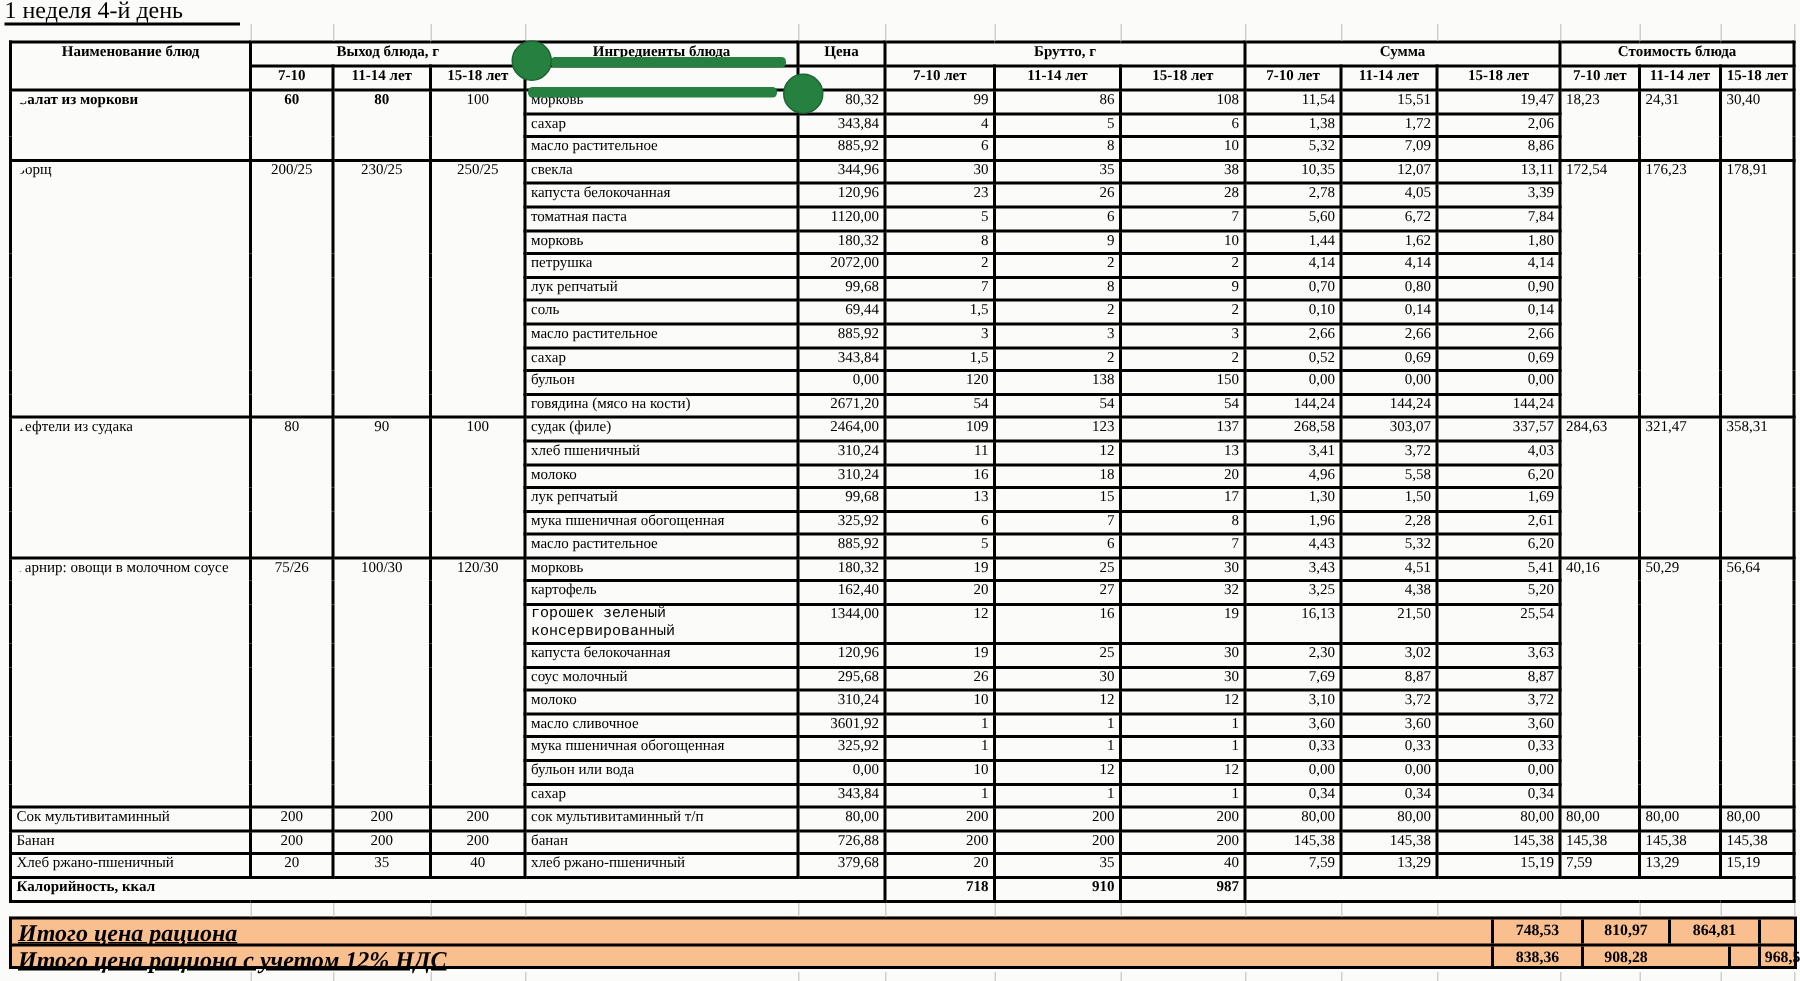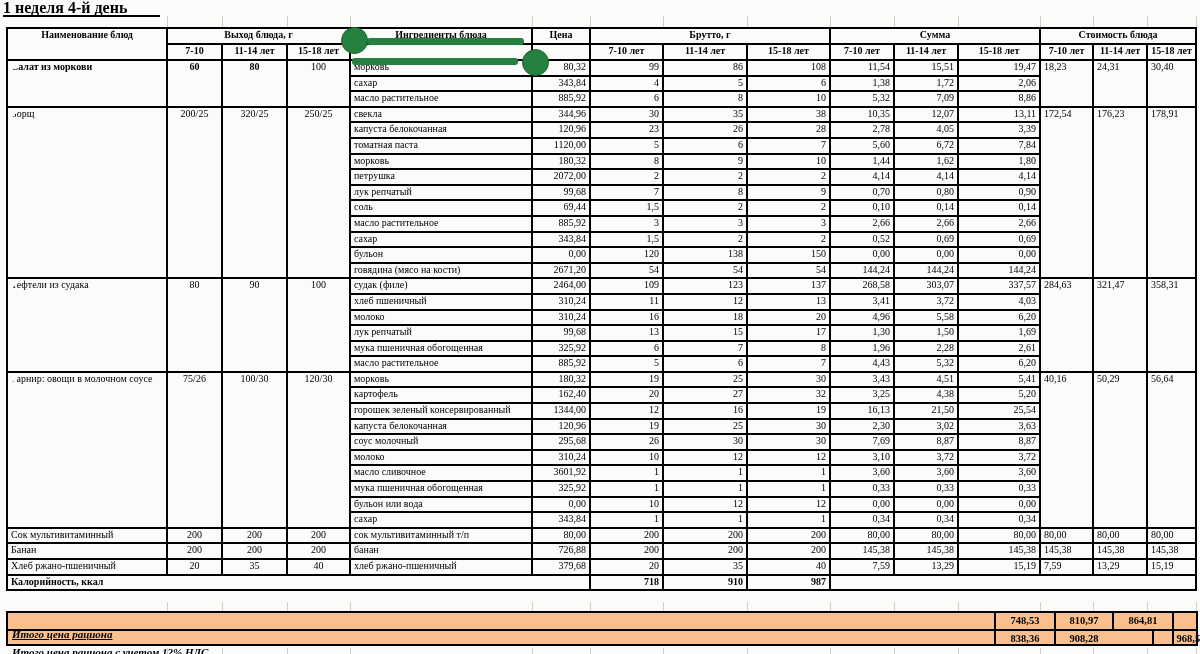--- a/index.html
+++ b/index.html
@@ -1,41 +1,41 @@
 <!DOCTYPE html>
 <html><head>
 <meta charset="utf-8">
 <style>
   html,body{margin:0;padding:0;}
   .sheet{position:relative;width:1200px;height:654px;background:#fbfbf9;
          font-family:"Liberation Serif",serif;color:#000;overflow:hidden;}
   .sheet-title{position:absolute;left:3px;top:1px;width:157px;height:14px;
-ated    font-size:11px;font-weight:bold;border-bottom:2px solid #000;line-height:14px;}
+ated    font-size:11px;font-weight:normal;border-bottom:2px solid #000;line-height:14px;}
   .vline{position:absolute;width:0;border-left:1px solid #cfcfc9;}
   table.menu{position:absolute;left:6px;top:27px;border-collapse:collapse;
              table-layout:fixed;width:1189px;}
   table.menu th,table.menu td{border:2px solid #000;font-size:10px;
              padding:0 3px;overflow:hidden;vertical-align:top;line-height:12px;}
   thead th{font-weight:bold;font-size:10px;text-align:center;vertical-align:middle;
            padding:1px 1px;line-height:11px;}
   thead tr{height:16px;}
   tbody tr{height:15.6px;}
   td.name-cell{vertical-align:top;padding-left:4px;border-radius:21px;}
   td.yield{text-align:center;}
   td.num{text-align:right;white-space:nowrap;}
   td.ingr{white-space:nowrap;padding-left:4px;}
-  td.ingr.wrap{white-space:normal;}
+  td.ingr.wrap{white-space:normal;font-family:Liberation Mono, monospace;}
   td.cost-cell{text-align:left;}
   .b{font-weight:bold;}
   
   .totals-band{position:absolute;left:6px;top:611px;width:1192px;height:35px;
                border:2px solid #000;box-sizing:border-box;}
   .total-row{position:relative;height:15.5px;border-bottom:2px solid #000;box-sizing:content-box;}
   .total-row:last-child{border-bottom:none;}
-  .total-label{position:absolute;left:4px;top:15px;font-size:11px;font-weight:bold;
+  .total-label{position:absolute;left:4px;top:1px;font-size:16px;font-weight:bold;
                font-style:italic;text-decoration:underline;white-space:nowrap;}
   .total-cell{position:absolute;top:0;height:100%;border-left:2px solid #000;
               font-size:10.5px;font-weight:bold;text-align:center;line-height:15px;
               box-sizing:border-box;}
   
   .ann{position:absolute;z-index:6;}
   .ann-circle{width:27px;height:27px;border-radius:50%;border:1px solid #1d6532;box-sizing:border-box;}
   .ann-bar{height:7px;border-radius:3px;}
 </style>
 </head>
@@ -124,21 +124,21 @@
           <td class="num">6</td>
           <td class="num">8</td>
           <td class="num">10</td>
           <td class="num">5,32</td>
           <td class="num">7,09</td>
           <td class="num">8,86</td>
         </tr>
         <tr>
           <td rowspan="11" class="name-cell">Борщ</td>
           <td rowspan="11" class="yield">200/25</td>
-          <td rowspan="11" class="yield">320/25</td>
+          <td rowspan="11" class="yield">230/25</td>
           <td rowspan="11" class="yield">250/25</td>
           <td class="ingr">свекла</td>
           <td class="num">344,96</td>
           <td class="num">30</td>
           <td class="num">35</td>
           <td class="num">38</td>
           <td class="num">10,35</td>
           <td class="num">12,07</td>
           <td class="num">13,11</td>
           <td rowspan="11" class="num cost-cell">172,54</td>

